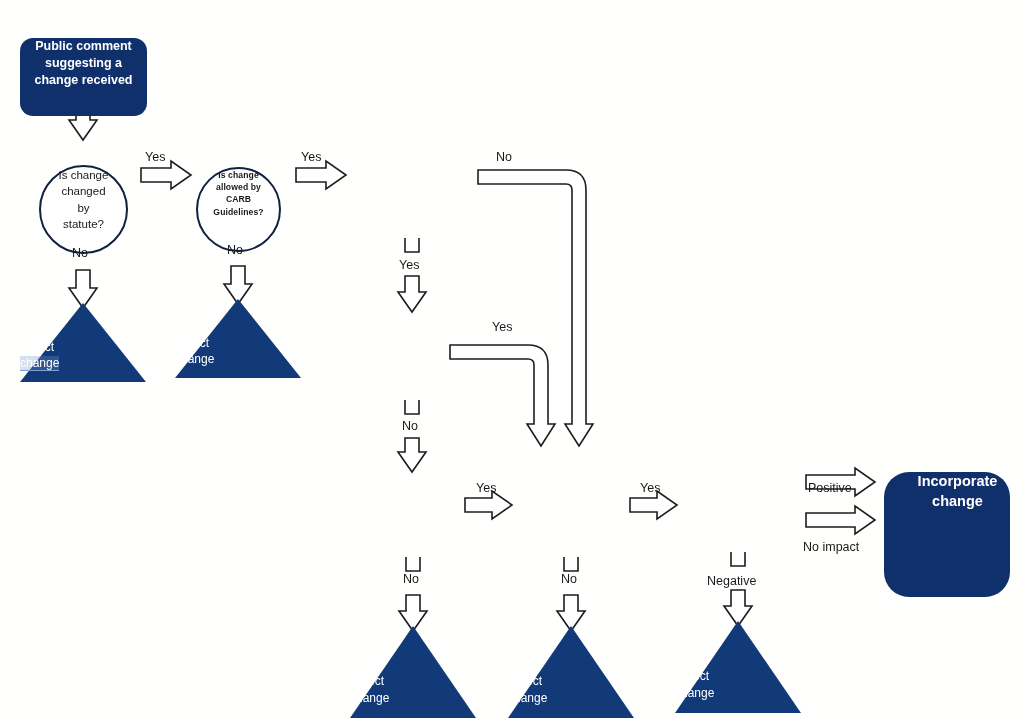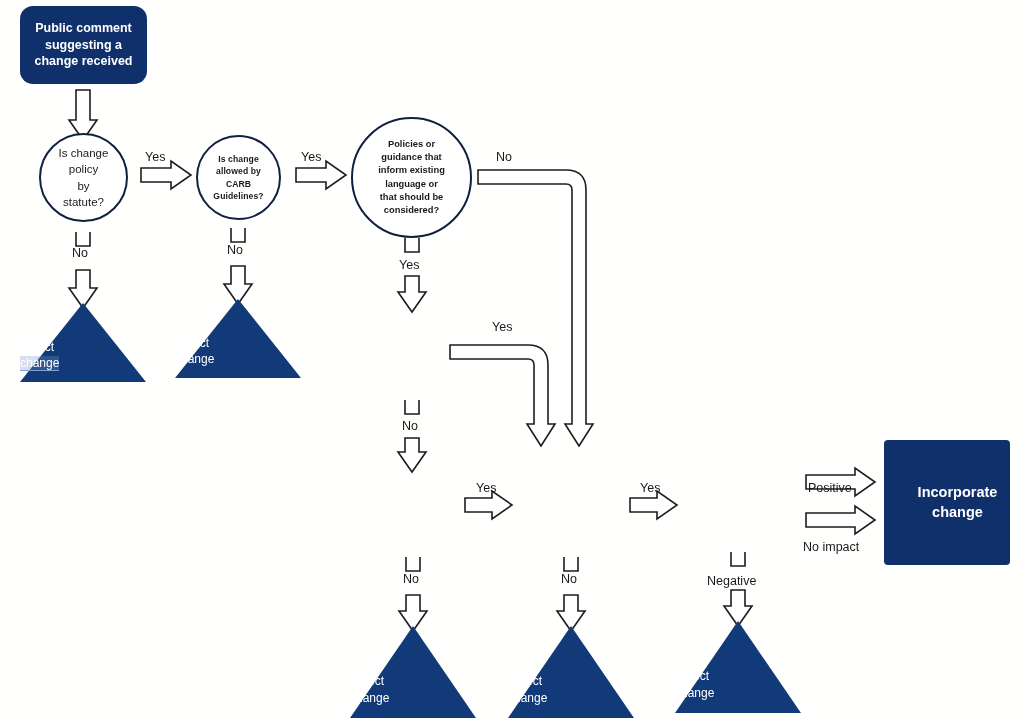--- a/index.html
+++ b/index.html
@@ -14,39 +14,39 @@
     position: relative;
     width: 1024px;
     height: 718px;
     background: #fffffe;
     overflow: hidden;
   }
   .node {
     position: absolute;
     box-sizing: border-box;
     display: flex;
-    align-items: center;
     justify-content: center;
     text-align: center;
+    margin-top: 32px;
   }
   
   .boxnode {
     background: #10306b;
     border-radius: 14px;
     color: #ffffff;
     font-weight: bold;
     line-height: 1.35;
   }
   .boxnode.start {
     font-size: 12.5px;
     border-radius: 13px;
   }
   .boxnode.end {
     font-size: 14.5px;
-    border-radius: 4px;
+    border-radius: 25px;
     padding-left: 21px;
   }
   
   .circlenode {
     border: 2.6px solid #10203f;
     border-radius: 50%;
     background: #ffffff;
     color: #1a1a1a;
     line-height: 1.42;
   }
@@ -195,45 +195,35 @@
     <div>
       <span>Public comment</span><br>
       <span>suggesting a</span><br>
       <span>change received</span>
     </div>
   </div>
 
   <div class="node circlenode c-lg" style="left:39px; top:133px; width:89px; height:89px;">
     <span class="txt">
       <span>Is change</span><br>
-      <span>policy</span><br>
+      <span>changed</span><br>
       <span>by</span><br>
       <span>statute?</span>
     </span>
   </div>
 
   <div class="node circlenode c-sm" style="left:196px; top:135px; width:85px; height:85px;">
     <span class="txt">
       <span>Is change</span><br>
       <span>allowed by</span><br>
       <span>CARB</span><br>
       <span>Guidelines?</span>
     </span>
   </div>
 
-  <div class="node circlenode c-md" style="left:351px; top:117px; width:121px; height:121px;">
-    <span class="txt">
-      <span>Policies or</span><br>
-      <span>guidance that</span><br>
-      <span>inform existing</span><br>
-      <span>language or</span><br>
-      <span>that should be</span><br>
-      <span>considered?</span>
-    </span>
-  </div>
 
 
 
 
 
   <div class="trinode" style="left:20px; top:303px; width:126px; height:79px;">
     <div class="tri"></div>
     <div class="trilabel">
       <span class="l1">Reject</span><br>
       <span class="l2 hl">change</span>

